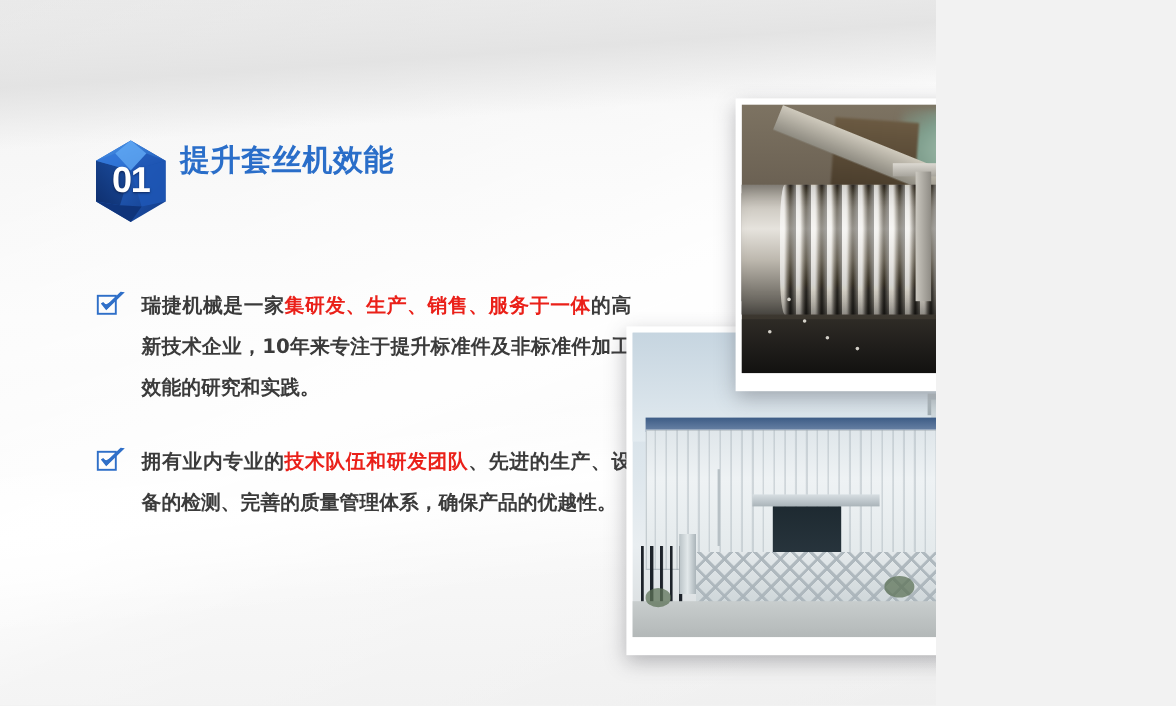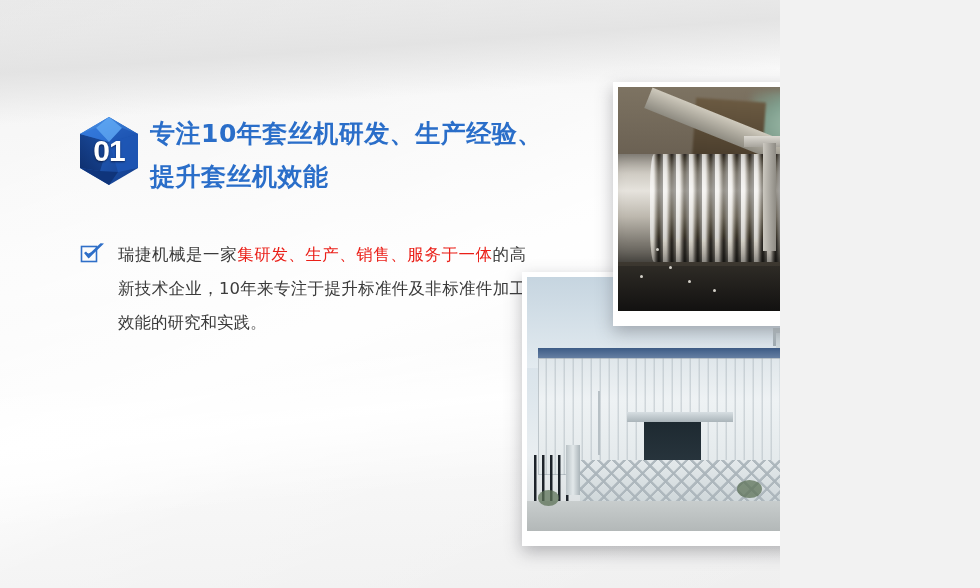--- a/index.html
+++ b/index.html
@@ -51,20 +51,21 @@
   }
   .title .tline{display:block;white-space:nowrap;}
 
   .bullets{position:absolute;left:0;top:126px;width:448px;}
   .bullet{position:relative;padding-left:40px;margin-bottom:28px;}
   .chk{position:absolute;left:2px;top:4px;width:26px;height:24px;}
   .btxt{
     color:#3b3b3b;font-size:16.5px;line-height:34px;
     font-family:"DejaVu Sans","Liberation Sans",sans-serif;
     text-align:justify;
+    font-weight:bold;
   }
   .hl{color:#ea2019;}
 
   
   .photo{
     position:absolute;background:#fff;
     box-shadow:0 6px 16px rgba(60,60,70,.35);
   }
   .photo .inner{position:absolute;overflow:hidden;}
 
@@ -194,38 +195,47 @@
           <polygon points="60,18 60,52 40,56 31,26" fill="#1e57b6" opacity="0.85"></polygon>
           <polygon points="22,55 40,56 31,69 2,52" fill="#0e3277" opacity="0.9"></polygon>
           <polygon points="31,1 44,12 31,26 18,12" fill="#63abf5" opacity="0.75"></polygon>
           <polygon points="2,18 18,12 31,26" fill="#2f74d8" opacity="0.7"></polygon>
           <polygon points="44,12 60,18 31,26" fill="#1a4fae" opacity="0.6"></polygon>
         </svg>
         <div class="num">01</div>
       </div>
 
       <div class="title">
-        <span class="tline">专注10年套丝机研发、生产经验、</span>
         <span class="tline">提升套丝机效能</span>
       </div>
     </div>
 
     <div class="bullets">
 
       <div class="bullet">
         <span class="chk">
           <svg width="26" height="24" viewBox="0 0 26 24">
             <rect x="1.5" y="4.5" width="15" height="15" fill="none" stroke="#2f6fc8" stroke-width="1.6"></rect>
             <path d="M4 11 L8.5 16.5 L24 1.5 L20.5 1.2 L8.6 12.4 L6 9.6 Z" fill="#2f6fc8"></path>
             <path d="M5 10.5 L9 16 L15.5 8.5 L8.5 11.5 Z" fill="#2f6fc8"></path>
           </svg>
         </span>
         <div class="btxt"><span>瑞捷机械是一家</span><span class="hl">集研发、生产、销售、服务于一体</span><span>的高新技术企业，10年来专注于提升标准件及非标准件加工效能的研究和实践。</span></div>
       </div>
 
+      <div class="bullet" style="margin-top:12px;">
+        <span class="chk">
+          <svg width="26" height="24" viewBox="0 0 26 24">
+            <rect x="1.5" y="4.5" width="15" height="15" fill="none" stroke="#2f6fc8" stroke-width="1.6"></rect>
+            <path d="M4 11 L8.5 16.5 L24 1.5 L20.5 1.2 L8.6 12.4 L6 9.6 Z" fill="#2f6fc8"></path>
+            <path d="M5 10.5 L9 16 L15.5 8.5 L8.5 11.5 Z" fill="#2f6fc8"></path>
+          </svg>
+        </span>
+        <div class="btxt"><span>拥有业内专业的</span><span class="hl">技术队伍和研发团队</span><span>、先进的生产、设备的检测、完善的质量管理体系，确保产品的优越性。</span></div>
+      </div>
 
     </div>
   </div>
 
   <div class="photo" id="photo-bottom">
     <div class="inner">
       <div class="ph2">
         <div class="sky"></div>
         <div class="office-top"></div>
         <div class="office"></div>

